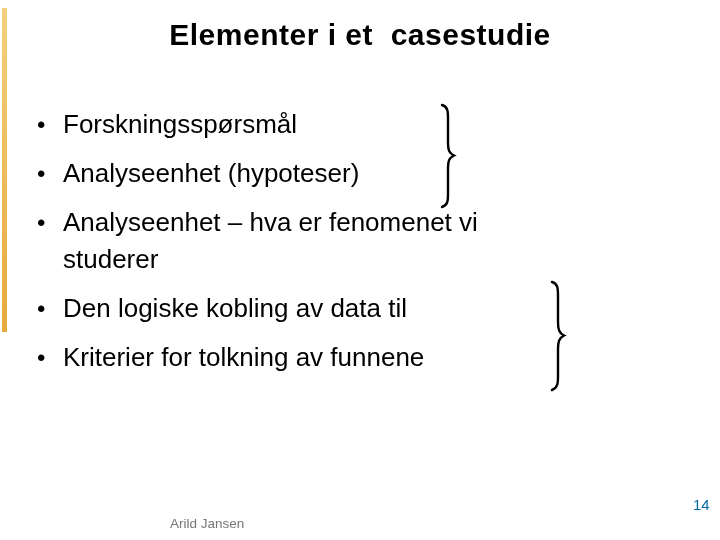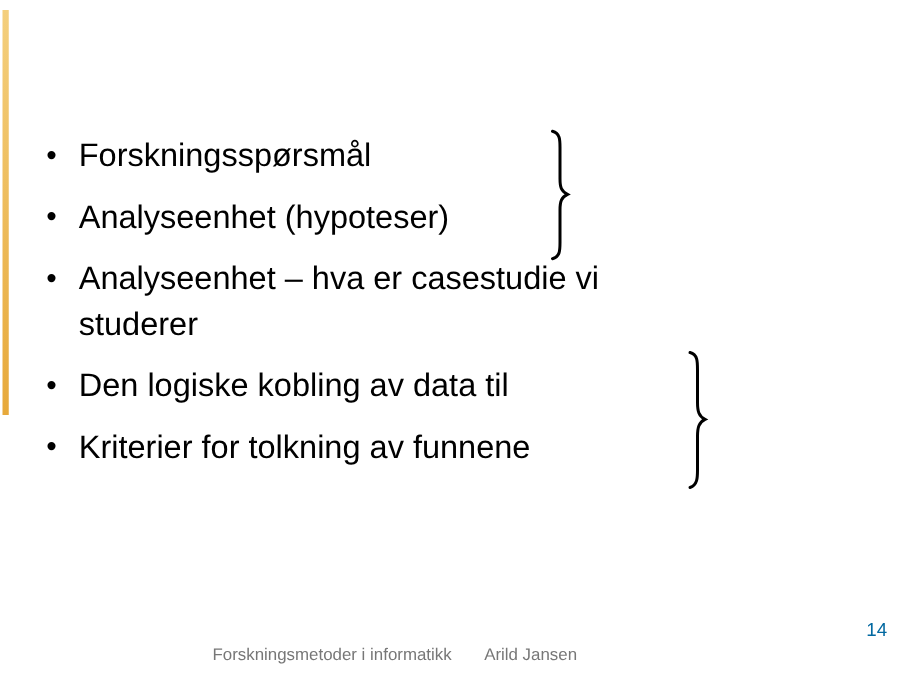--- a/index.html
+++ b/index.html
@@ -39,36 +39,37 @@
   }
   .page-number{position:absolute;left:693px;top:496px;font-size:15px;}
 </style>
 </head>
 <body>
 
 <div class="slide">
 
   <div class="accent-bar"></div>
 
+  <h1 class="title">Elementer i et  casestudie</h1>
 
   <div class="bullets">
 
     <div class="item">
       <span class="bullet-marker">•</span>
       <div class="line">Forskningsspørsmål</div>
     </div>
 
     <div class="item">
       <span class="bullet-marker">•</span>
       <div class="line">Analyseenhet (hypoteser)</div>
     </div>
 
     <div class="item">
       <span class="bullet-marker">•</span>
-      <div class="line">Analyseenhet – hva er casestudie vi</div>
+      <div class="line">Analyseenhet – hva er fenomenet vi</div>
       <div class="line">studerer</div>
     </div>
 
     <div class="item">
       <span class="bullet-marker">•</span>
       <div class="line">Den logiske kobling av data til</div>
     </div>
 
     <div class="item">
       <span class="bullet-marker">•</span>
@@ -83,19 +84,18 @@
     </svg>
   </div>
 
   <div class="brace" id="brace-2">
     <svg width="20" height="112" viewBox="0 0 20 112" fill="none" xmlns="http://www.w3.org/2000/svg">
       <path d="M4 2 C10 3.5 10 9 10 16 L10 42 C10 49 11 53 16 55.5 C11 58 10 62 10 69 L10 96 C10 102 10 108 4 110" stroke="#000000" stroke-width="2.4" stroke-linecap="round"></path>
     </svg>
   </div>
 
   <div class="footer" style="color: rgb(119, 119, 119);">
-    <span>Forskningsmetoder i informatikk</span>
     <span>Arild Jansen</span>
   </div>
 
   <div class="page-number" style="color: #0369a1;">14</div>
 
 </div>
 
 </body></html>

